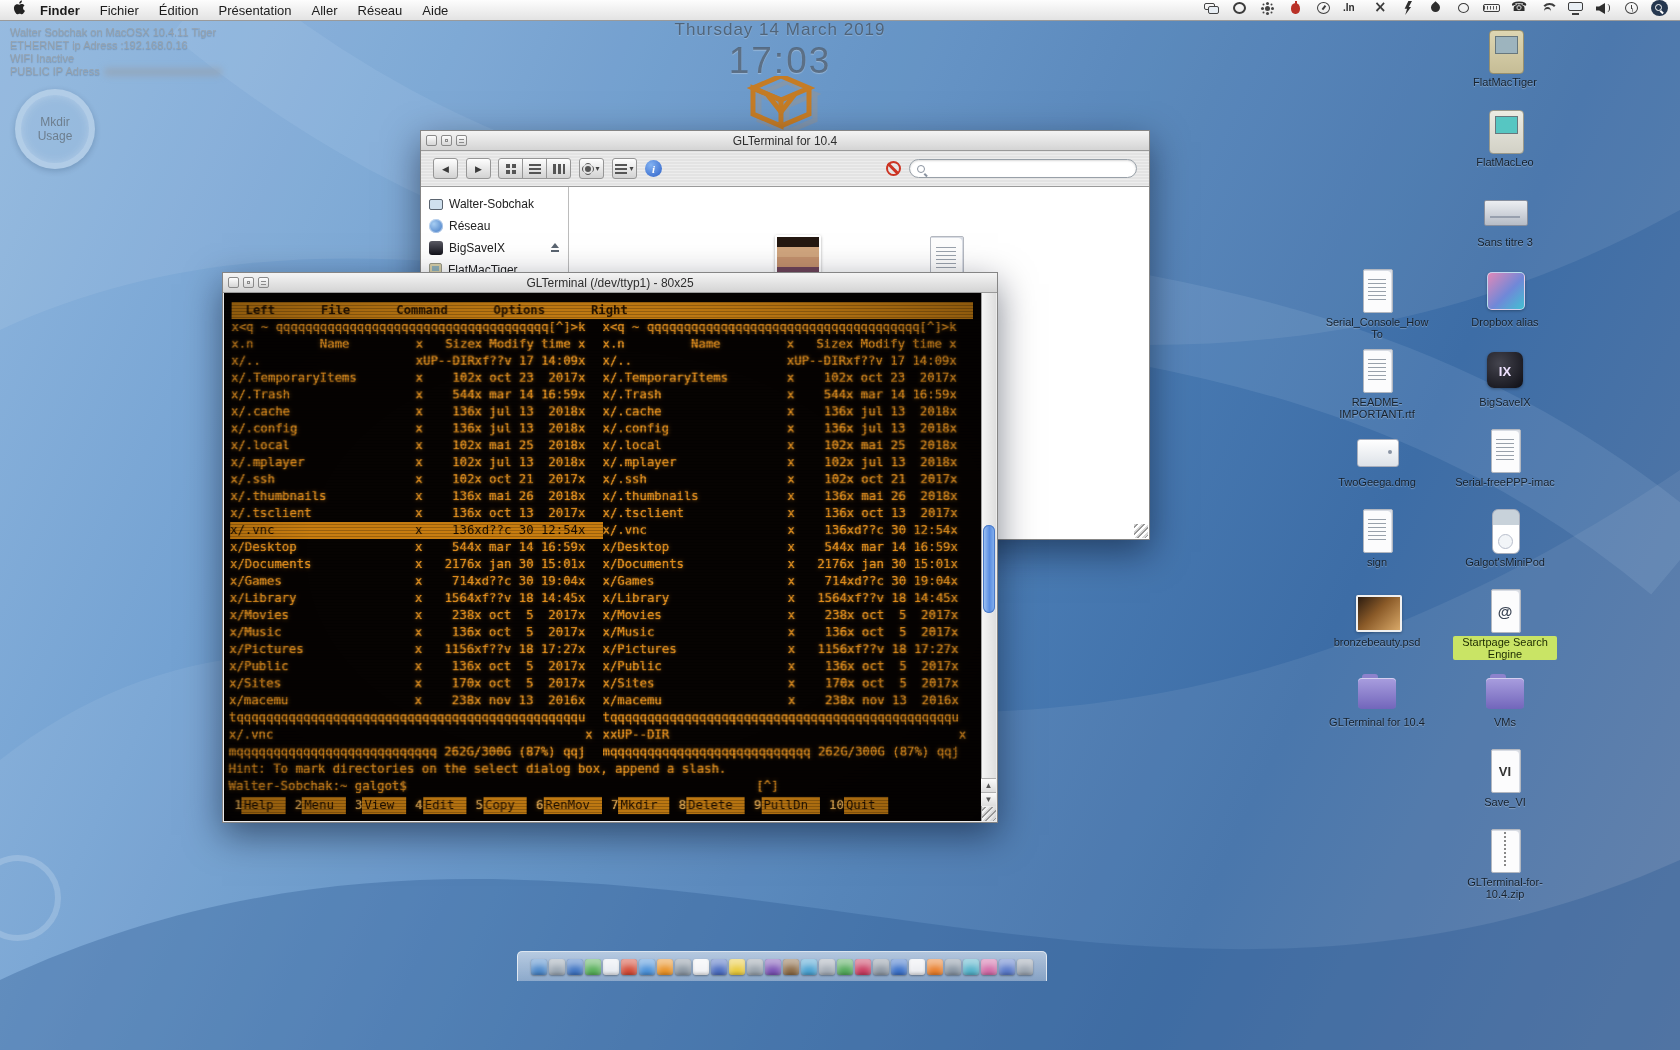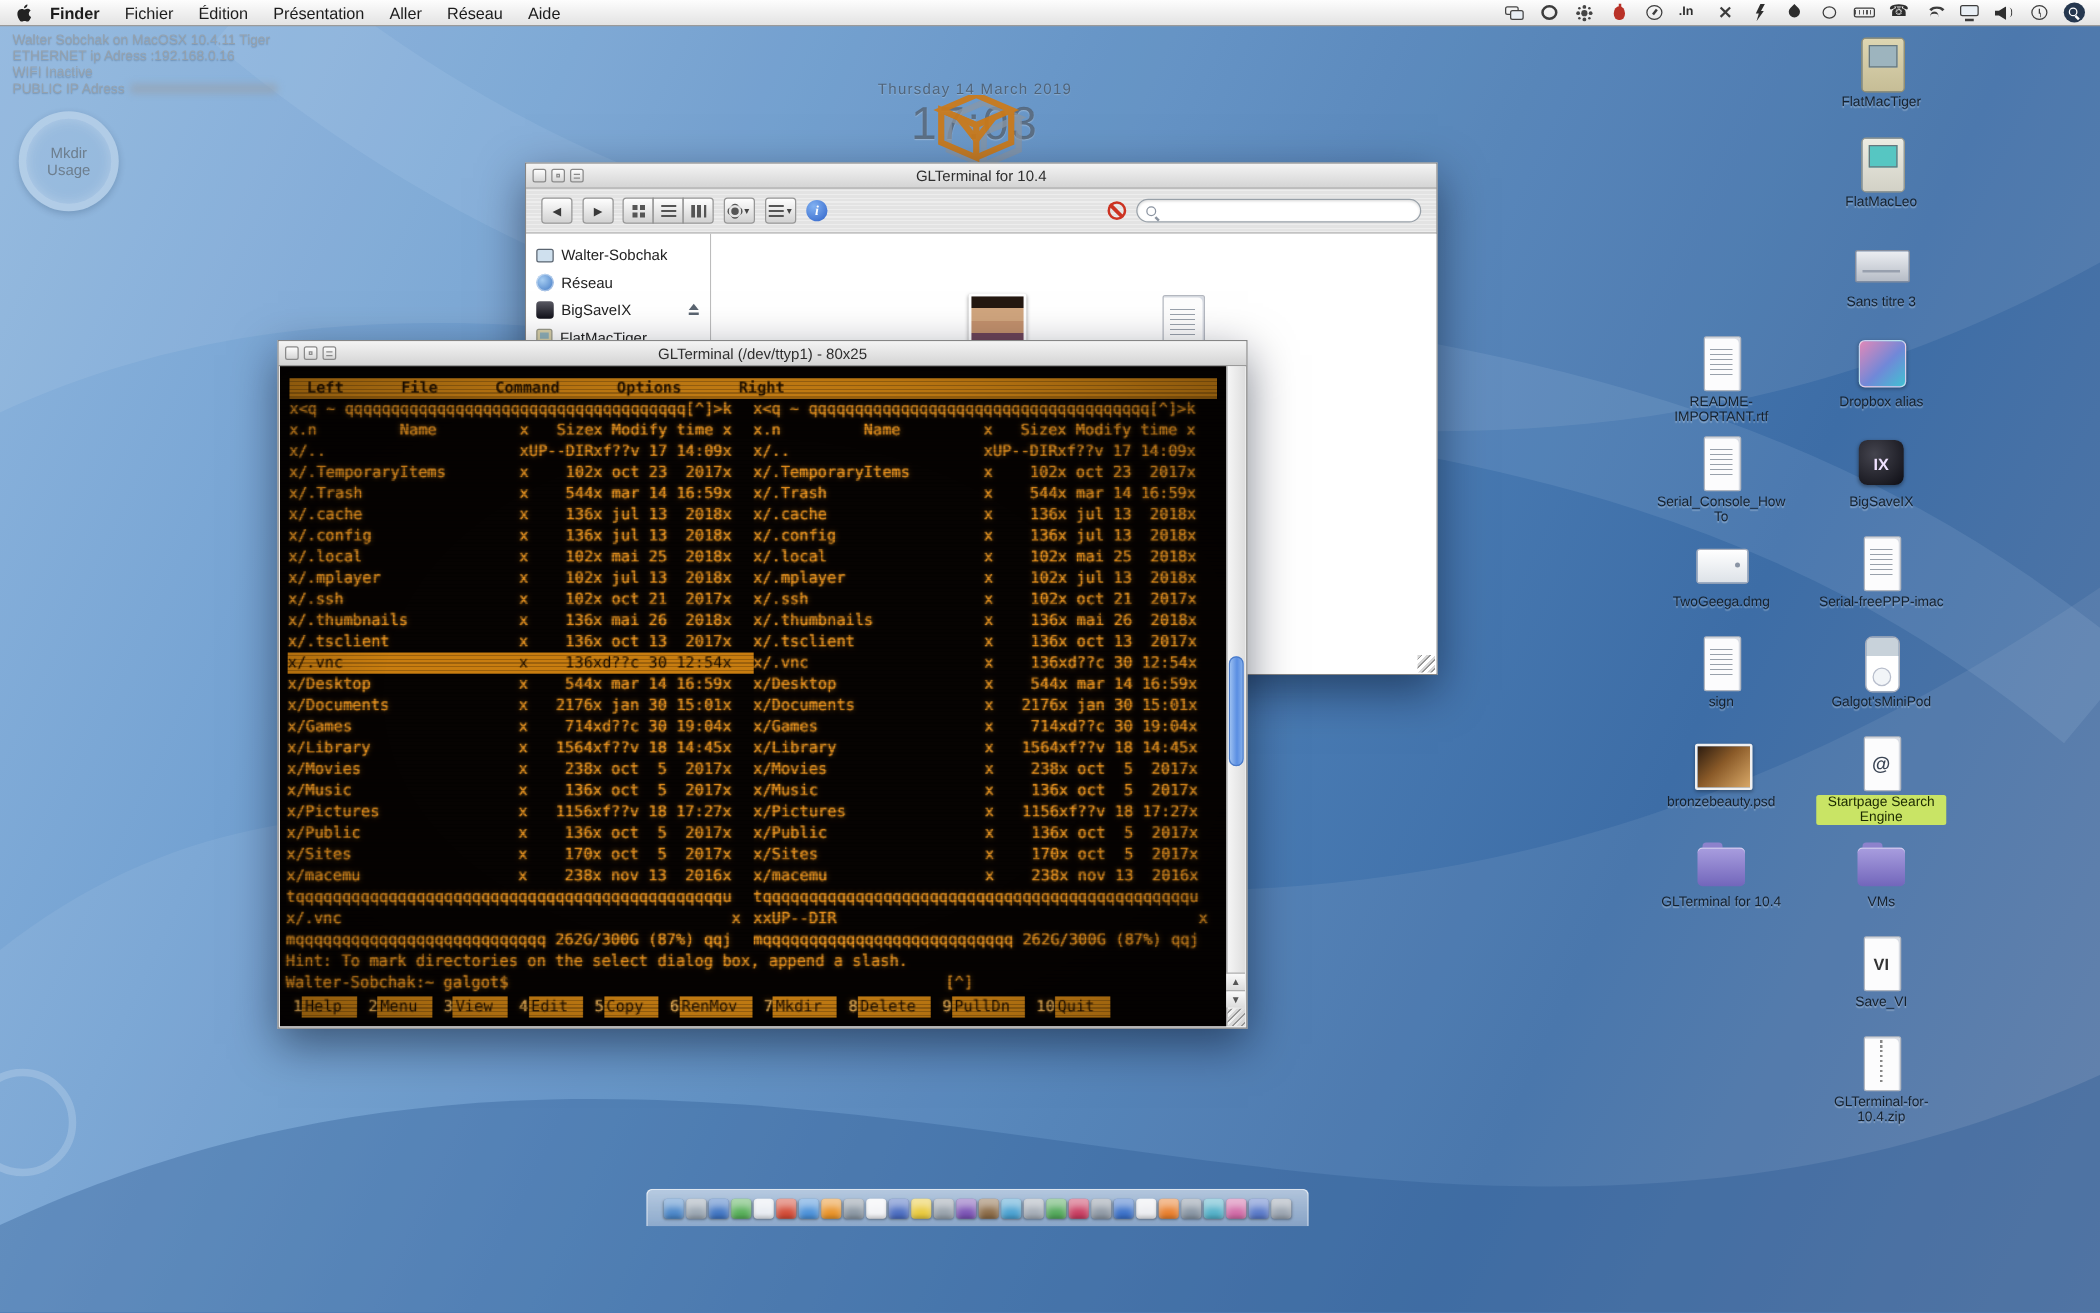--- a/index.html
+++ b/index.html
@@ -7,21 +7,21 @@
   body{position:relative;font-family:"Liberation Sans",sans-serif;background:#4a7cb4;}
 
   
   #wallpaper{position:absolute;inset:0;background:
     linear-gradient(115deg,#8fb6de 0%,#74a2d2 22%,#5d8fc4 40%,#4a7cb4 58%,#3d6da6 75%,#5a7aa6 100%);}
   #wallpaper svg{position:absolute;inset:0;}
 
   
   #menubar{position:absolute;left:0;top:0;width:1680px;height:21px;z-index:40;
     background:linear-gradient(#fdfdfd,#e3e3e3);border-bottom:1px solid #9a9a9a;
-    display:flex;align-items:center;padding:0 8px;font-size:13px;color:#1c1c1c;}
+    display:flex;align-items:flex-start;padding:0 8px;font-size:13px;color:#1c1c1c;}
   #menubar .apple{width:22px;display:flex;justify-content:center;}
   #mb-items{display:flex;align-items:center;height:100%;}
   #mb-items span{padding:0 10px;line-height:21px;cursor:default;}
   #mb-items .bold{font-weight:bold;}
   #mb-status{margin-left:auto;display:flex;align-items:center;gap:11px;padding-right:4px;}
   .mst{width:17px;height:16px;position:relative;display:inline-block;}
   .mi-windows::before{content:"";position:absolute;inset:3px 5px 6px 1px;border:1.5px solid #444;border-radius:2px;}
   .mi-windows::after{content:"";position:absolute;inset:6px 1px 2px 5px;border:1.5px solid #444;background:#e8eef4;border-radius:2px;}
   .mi-ring::before{content:"";position:absolute;inset:2px;border:2px solid #3c3c3c;border-radius:50%;}
   .mi-flower::before{content:"";position:absolute;left:6px;top:6px;width:5px;height:5px;background:#444;border-radius:50%;
@@ -52,21 +52,21 @@
   .mi-spotlight::before{content:"";position:absolute;left:4px;top:4px;width:5px;height:5px;border:1.5px solid #fff;border-radius:50%;}
   .mi-spotlight::after{content:"";position:absolute;left:10px;top:10px;width:4px;height:1.5px;background:#fff;transform:rotate(45deg);transform-origin:0 0;}
 
   
   #sysinfo{position:absolute;left:10px;top:26px;z-index:2;font-size:11px;line-height:13px;color:#95a2ae;
     text-shadow:0 1px 1px rgba(25,45,70,.25);}
   .blurblob{display:inline-block;width:118px;height:8px;margin-left:4px;background:rgba(150,160,172,.6);filter:blur(3px);border-radius:3px;vertical-align:middle;}
 
   
   #clock{position:absolute;left:555px;top:20px;width:450px;z-index:2;text-align:center;cursor:default;}
-  #clock .cdate{font-size:12px;letter-spacing:1px;color:rgba(72,88,106,.85);text-shadow:0 1px 1px rgba(255,255,255,.25);margin-top:44px;}
+  #clock .cdate{font-size:17px;letter-spacing:1px;color:rgba(72,88,106,.85);text-shadow:0 1px 1px rgba(255,255,255,.25);}
   #clock .ctime{font-size:37px;letter-spacing:2px;color:rgba(78,94,112,.8);text-shadow:0 1px 1px rgba(255,255,255,.3);}
 
   
   #diskwidget{position:absolute;left:15px;top:89px;width:80px;height:80px;z-index:2;border-radius:50%;
     background:rgba(185,205,225,.18);border:6px solid rgba(225,238,250,.35);box-shadow:inset 0 0 10px rgba(255,255,255,.25),0 2px 6px rgba(0,30,60,.2);
     display:flex;flex-direction:column;align-items:center;justify-content:center;color:#6d7e8e;font-size:12px;line-height:14px;}
 
   
   #cube{position:absolute;left:733px;top:76px;z-index:3;opacity:.92;}
 
@@ -536,27 +536,27 @@
       </span>
     <span class="dlabel">GLTerminal-for-10.4.zip</span>
   </div>
   </div>
 <div class="iconcol" id="icons-inner">
 
 <div class="dcell">
     <span class="dicon ic-doc">
         <i class="glyph"></i>
       </span>
+    <span class="dlabel">Serial_Console_HowTo</span>
+  </div>
+    <div class="dcell">
+    <span class="dicon ic-doc">
+        <i class="glyph"></i>
+      </span>
     <span class="dlabel">README-IMPORTANT.rtf</span>
-  </div>
-    <div class="dcell">
-    <span class="dicon ic-doc">
-        <i class="glyph"></i>
-      </span>
-    <span class="dlabel">Serial_Console_HowTo</span>
   </div>
     <div class="dcell">
     <span class="dicon ic-dmg">
         <i class="glyph"></i>
       </span>
     <span class="dlabel">TwoGeega.dmg</span>
   </div>
     <div class="dcell">
     <span class="dicon ic-doc">
         <i class="glyph"></i>

